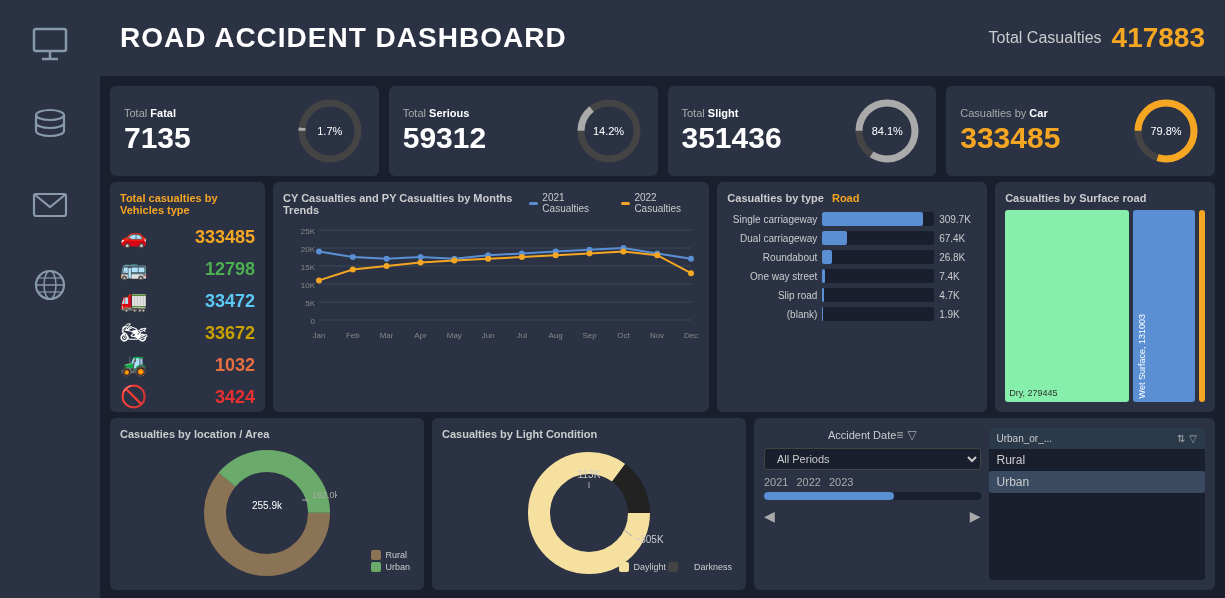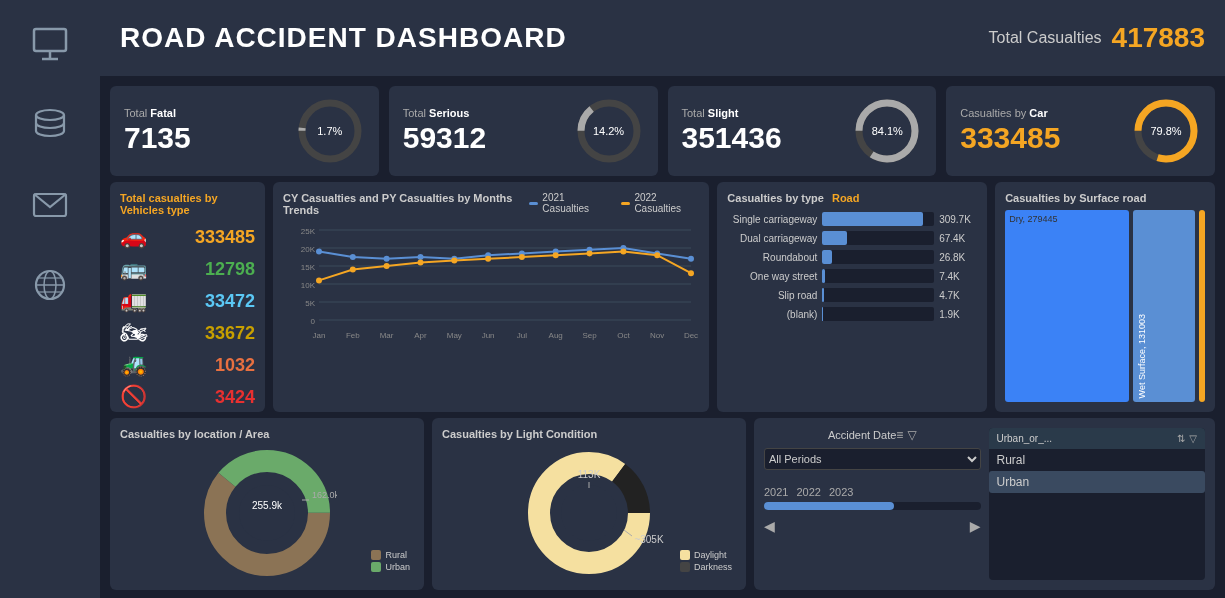--- a/index.html
+++ b/index.html
@@ -154,22 +154,22 @@
     .light-panel { flex: 1.2; }
     
     .filter-panel { flex: 1.8; }
 
     
     .filter-header { display: flex; align-items: center; justify-content: center; margin-bottom: 6px; }
     .filter-label { font-size: 11px; color: #ccc; }
     .filter-icons { display: flex; gap: 4px; color: #aaa; font-size: 12px; }
     .filter-select {
       background: #1a1f2e; border: 1px solid #444; color: #ccc;
-      padding: 3px 0; border-radius: 3px; font-size: 11px; width: 100%;
-      margin-bottom: 16px;
+      padding: 3px 8px; border-radius: 3px; font-size: 11px; width: 100%;
+      margin-bottom: 6px;
     }
     .filter-years { display: flex; gap: 8px; margin-bottom: 4px; }
     .filter-year { font-size: 11px; color: #aaa; }
     .filter-bar-wrap { background: #1a1f2e; height: 8px; border-radius: 4px; position: relative; margin-bottom: 8px; }
     .filter-bar { height: 100%; background: #5a8fd4; border-radius: 4px; width: 60%; }
     .filter-arrows { display: flex; justify-content: space-between; color: #aaa; font-size: 14px; }
     .urban-option {
       padding: 4px 8px; border-radius: 3px; font-size: 12px; cursor: pointer; color: #ccc;
       display: flex; align-items: center; justify-content: space-between;
     }
@@ -424,21 +424,21 @@
       <div class="road-bar" style="width:0.6%;"></div>
     </div>
     <div class="road-val">1.9K</div>
   </div>
         </div>
     </div>
 
     <div class="panel surface-panel">
       <div class="panel-title">Casualties by Surface road</div>
       <div style="flex:1;display:flex;gap:4px;min-height:0;">
-        <div style="flex:3;background:#3b82f6;border-radius:3px;position:relative;display:flex;flex-direction:column;justify-content:flex-start;padding:4px;">
+        <div style="flex:3;background:#86efac;border-radius:3px;position:relative;display:flex;flex-direction:column;justify-content:flex-end;padding:4px;">
           <span style="font-size:9px;color:#333;">Dry, 279445</span>
         </div>
         <div style="flex:1.4;background:#5a8fd4;border-radius:3px;position:relative;display:flex;flex-direction:column;justify-content:flex-end;padding:4px;">
           <span style="font-size:9px;color:#fff;writing-mode:vertical-rl;text-orientation:mixed;transform:rotate(180deg);white-space:nowrap;">Wet Surface, 131003</span>
         </div>
         <div style="flex:0.15;background:#f5a623;border-radius:3px;"></div>
       </div>
     </div>
   </div>
 
@@ -474,26 +474,26 @@
       <div style="flex:1;display:flex;align-items:center;justify-content:center;position:relative;">
         <svg width="150" height="130" viewBox="0 0 150 130">
           <circle cx="75" cy="65" r="50" fill="none" stroke="#f5e0a0" stroke-width="22" stroke-dasharray="267 47" stroke-dashoffset="0"></circle>
           <circle cx="75" cy="65" r="50" fill="none" stroke="#222" stroke-width="22" stroke-dasharray="47 267" stroke-dashoffset="-267"></circle>
           <circle cx="75" cy="65" r="28" fill="#2a3244"></circle>
           <text x="75" y="30" text-anchor="middle" fill="#ccc" font-size="10">113K</text>
           <line x1="75" y1="34" x2="75" y2="40" stroke="#aaa" stroke-width="1"></line>
           <text x="135" y="95" text-anchor="middle" fill="#ccc" font-size="10">~305K</text>
           <line x1="118" y1="88" x2="110" y2="82" stroke="#aaa" stroke-width="1"></line>
         </svg>
-        <div style="position:absolute;bottom:8px;right:4px;display:flex;flex-direction:column;gap:2px;">
+        <div style="position:absolute;bottom:8px;right:4px;display:flex;flex-direction:row;gap:2px;">
           <div style="display:flex;align-items:center;gap:4px;font-size:9px;color:#ccc;">
             <div style="width:10px;height:10px;background:#f5e0a0;border-radius:2px;"></div>
             <span>Daylight</span>
           </div>
-          <div style="display:flex;align-items:flex-end;gap:4px;font-size:9px;color:#ccc;">
+          <div style="display:flex;align-items:flex-end;gap:16px;font-size:9px;color:#ccc;">
             <div style="width:10px;height:10px;background:#444;border-radius:2px;"></div>
             <span>Darkness</span>
           </div>
         </div>
       </div>
     </div>
 
     <div class="panel filter-panel">
       <div style="display:flex;gap:8px;flex:1;">
         <div style="flex:1;">

